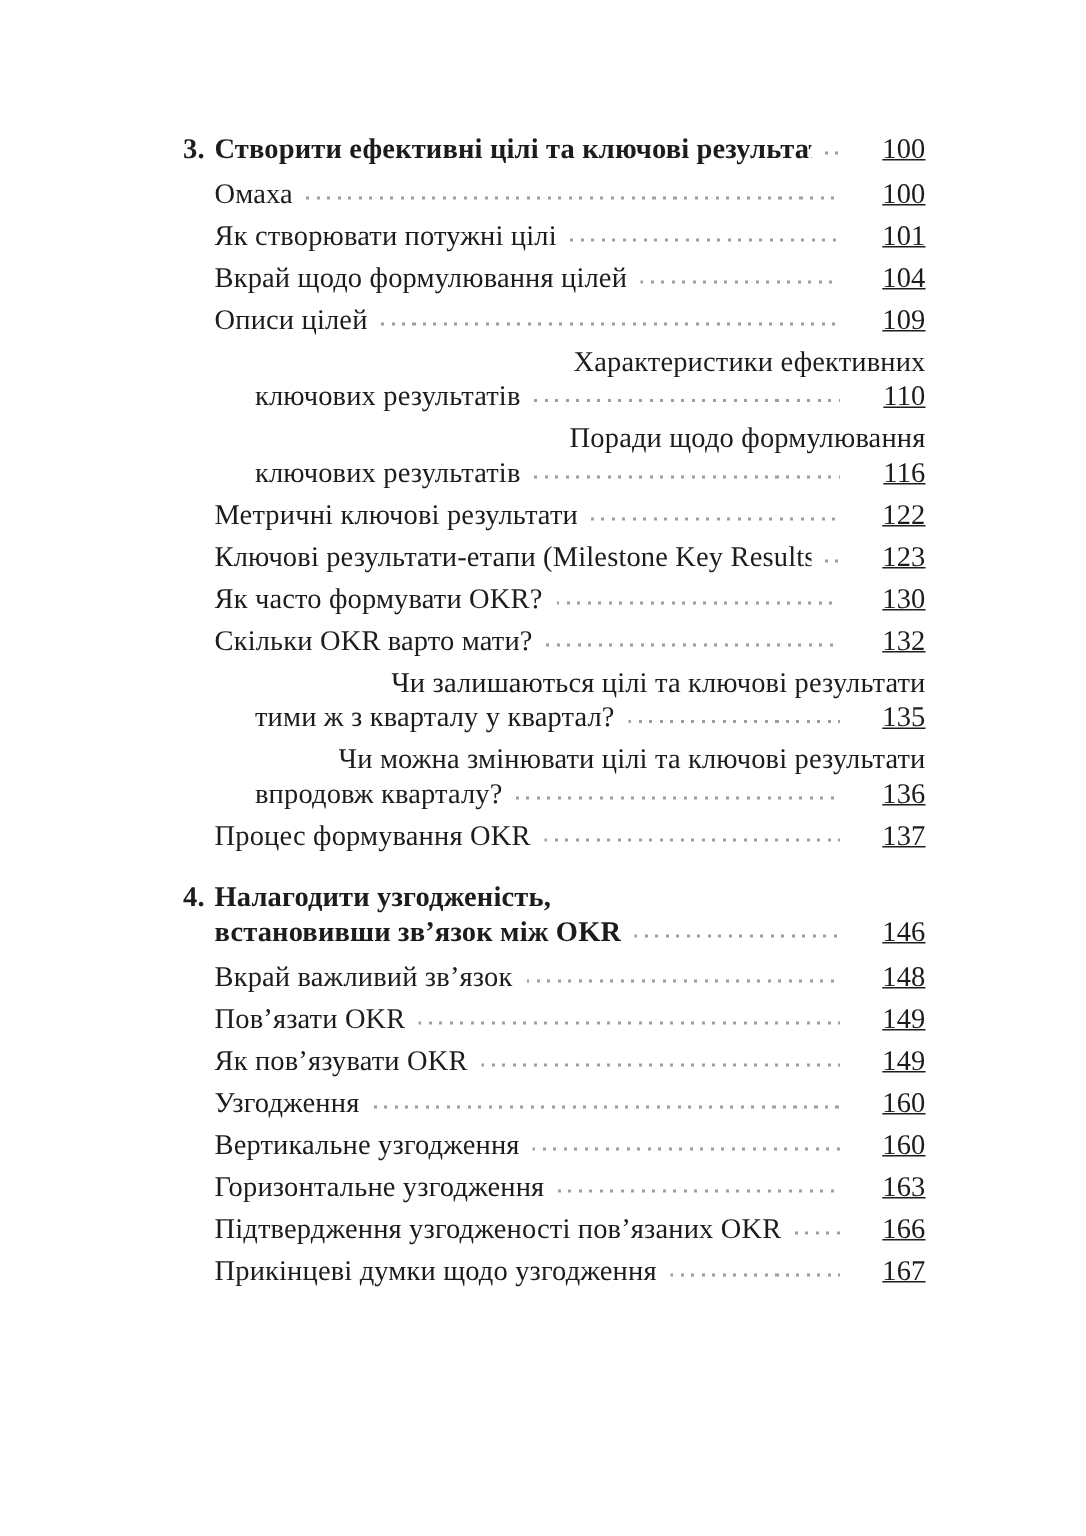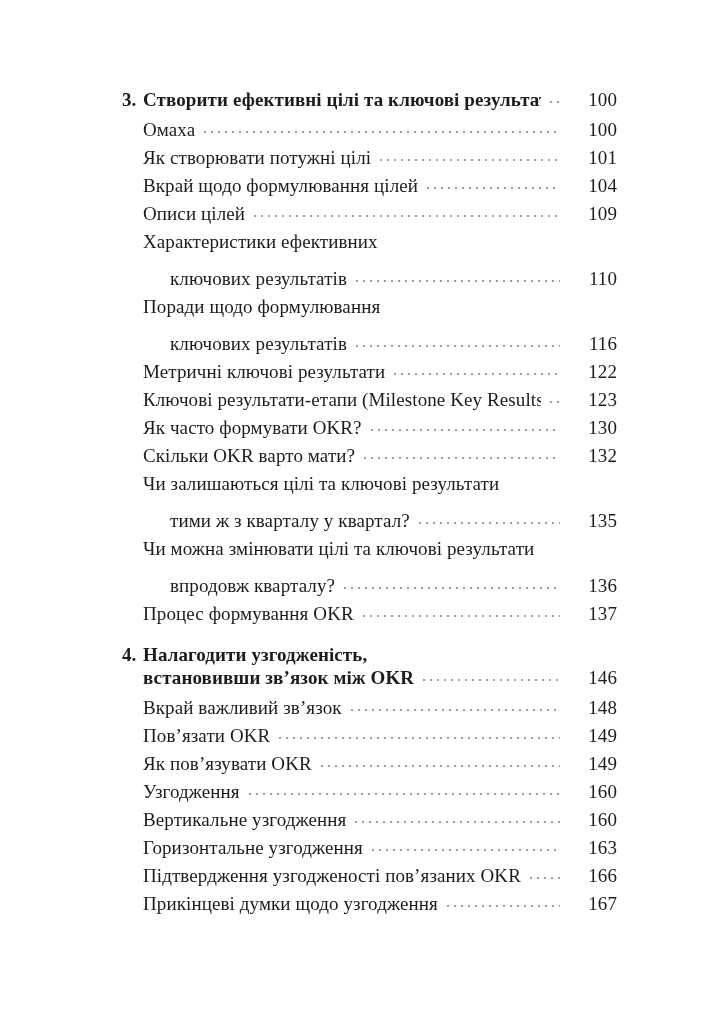--- a/index.html
+++ b/index.html
@@ -38,43 +38,44 @@
     font-size: 19px;
     letter-spacing: 0.1px;
   }
   .toc-line .num {
     flex: none;
     width: 21px;
   }
   .toc-entry .toc-line,
   .toc-heading .toc-line.cont {
     padding-left: 21px;
+    justify-content: flex-end;
   }
   .toc-entry .toc-line.indent {
     padding-left: 48px;
-    margin-top: 14px;
   }
   .toc-line .text {
     white-space: nowrap;
     flex: 0 1 auto;
     overflow: hidden;
   }
   .leader {
     flex: 1 1 0;
     min-width: 10px;
     height: 2px;
     align-self: center;
     margin: 4px 13px 0 9px;
     background-image: repeating-linear-gradient(to right, #9e9e9e 0 2px, transparent 2px 7px);
   }
   .pageno {
     flex: none;
     min-width: 44px;
     text-align: right;
     font-weight: normal;
+    text-decoration: underline;
   }
   .toc-heading .pageno {
     font-weight: normal;
   }
 </style>
 </head>
 <body>
 
 <div class="page">
   <div id="toc">

